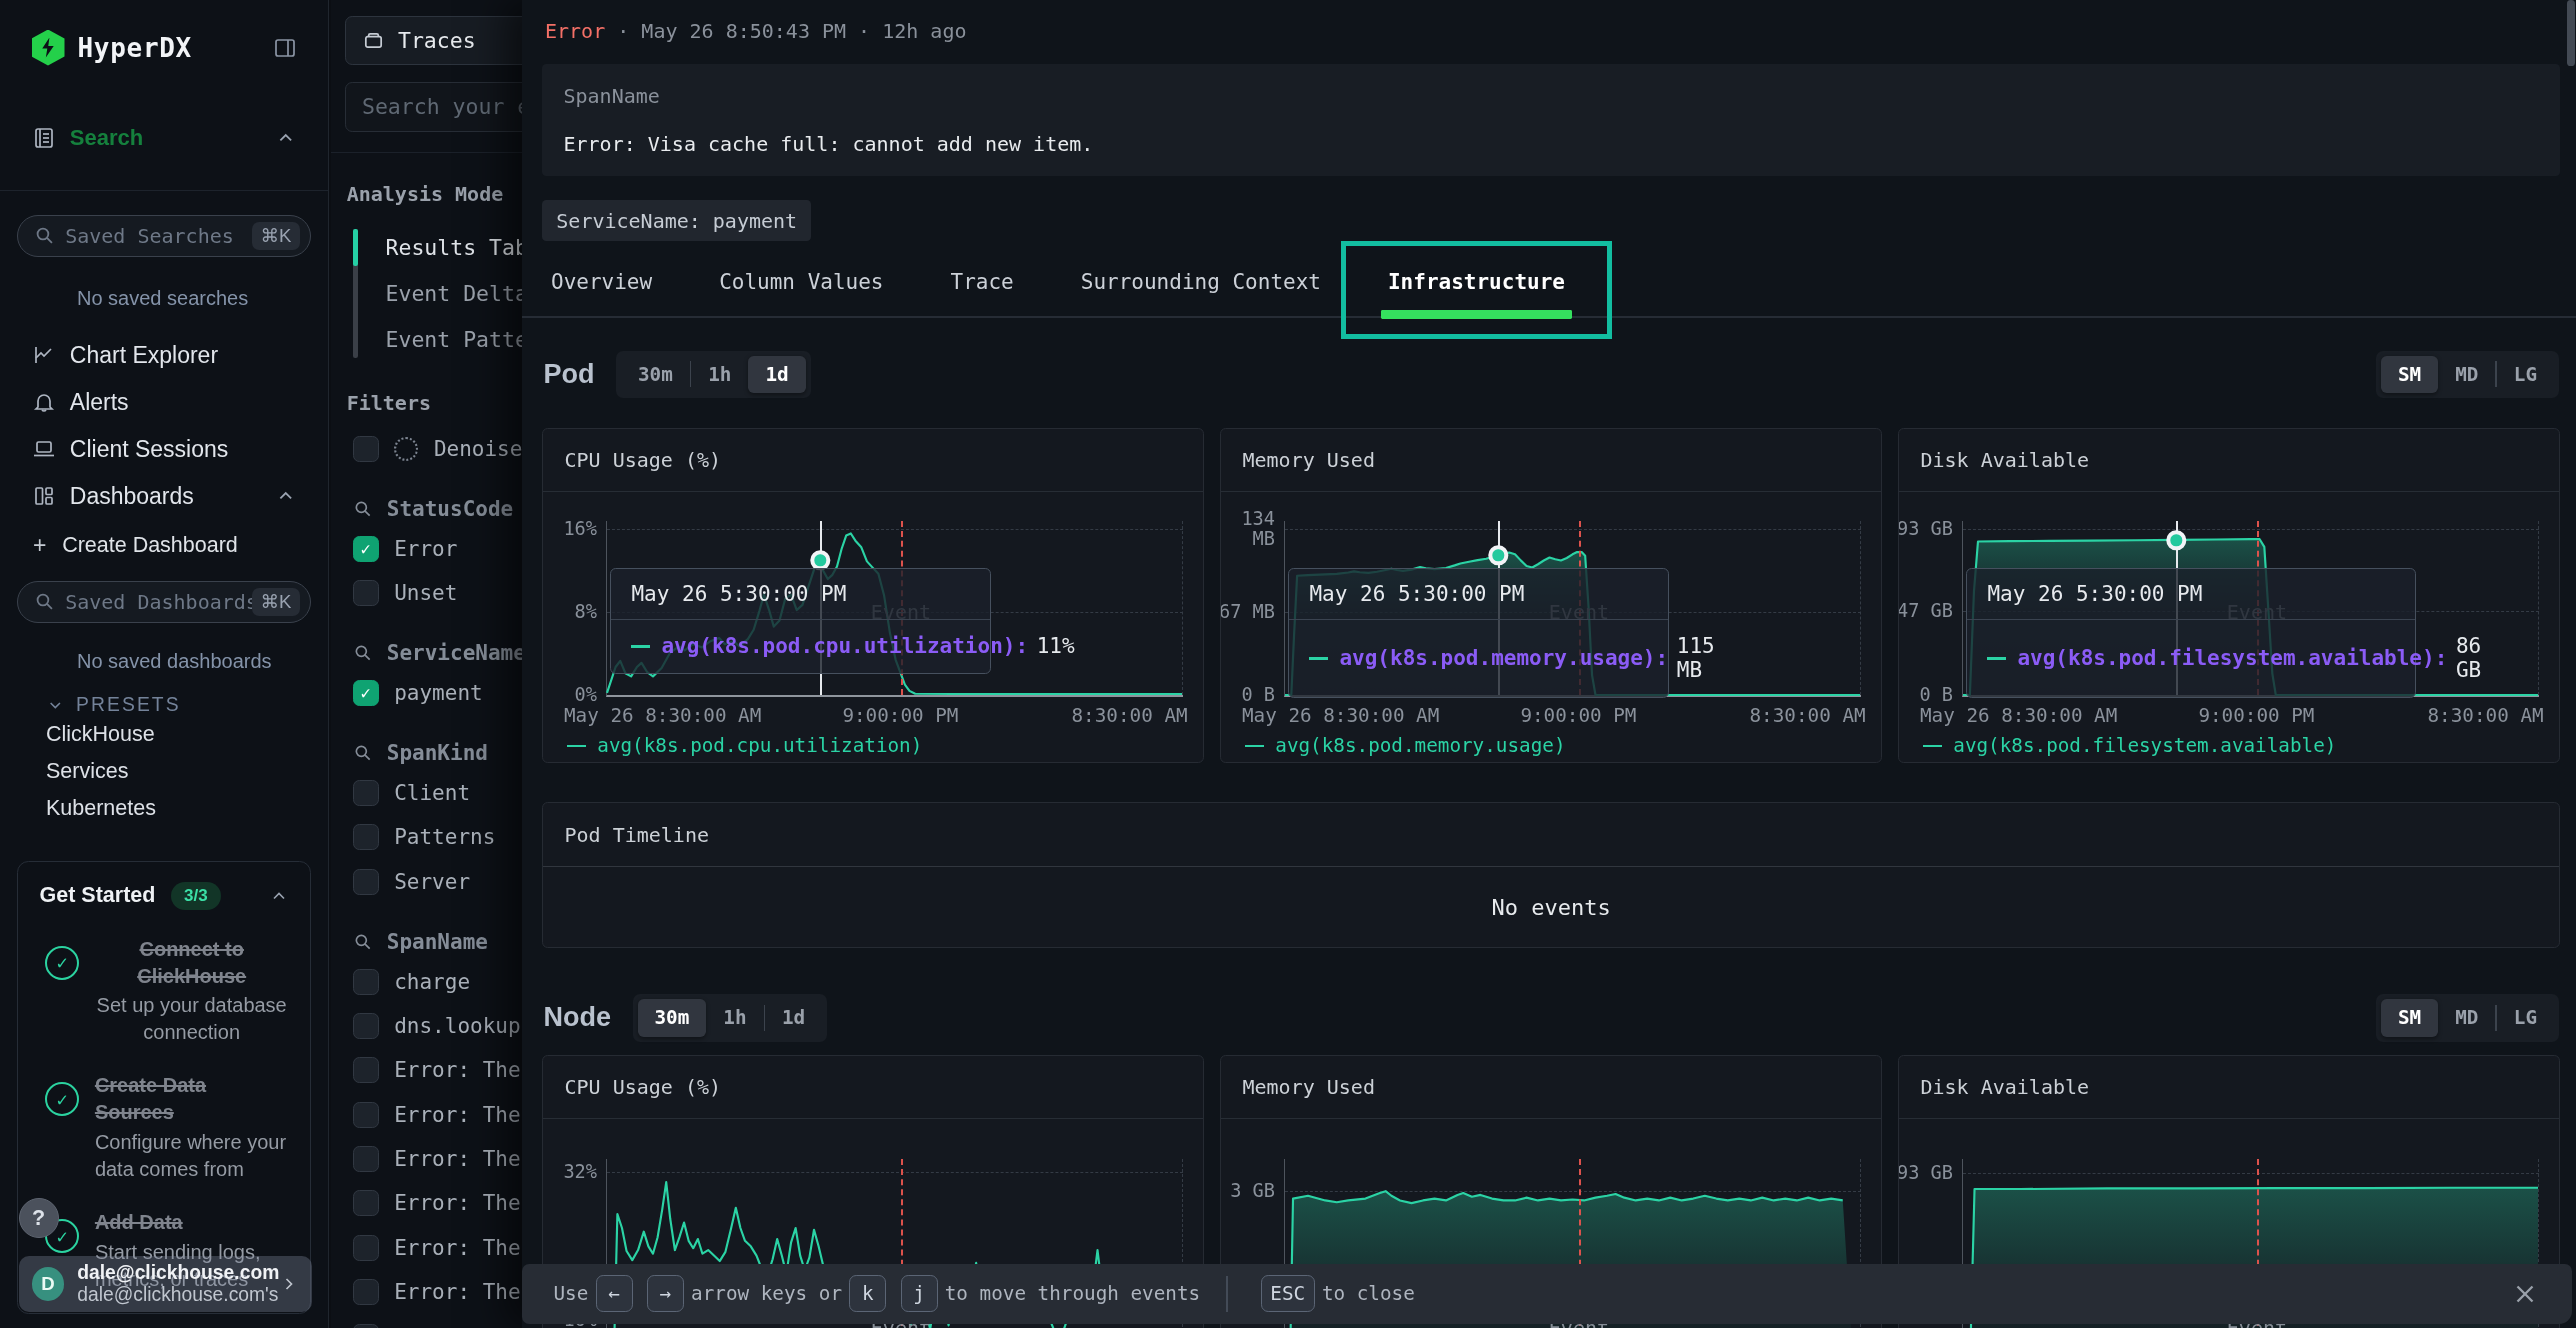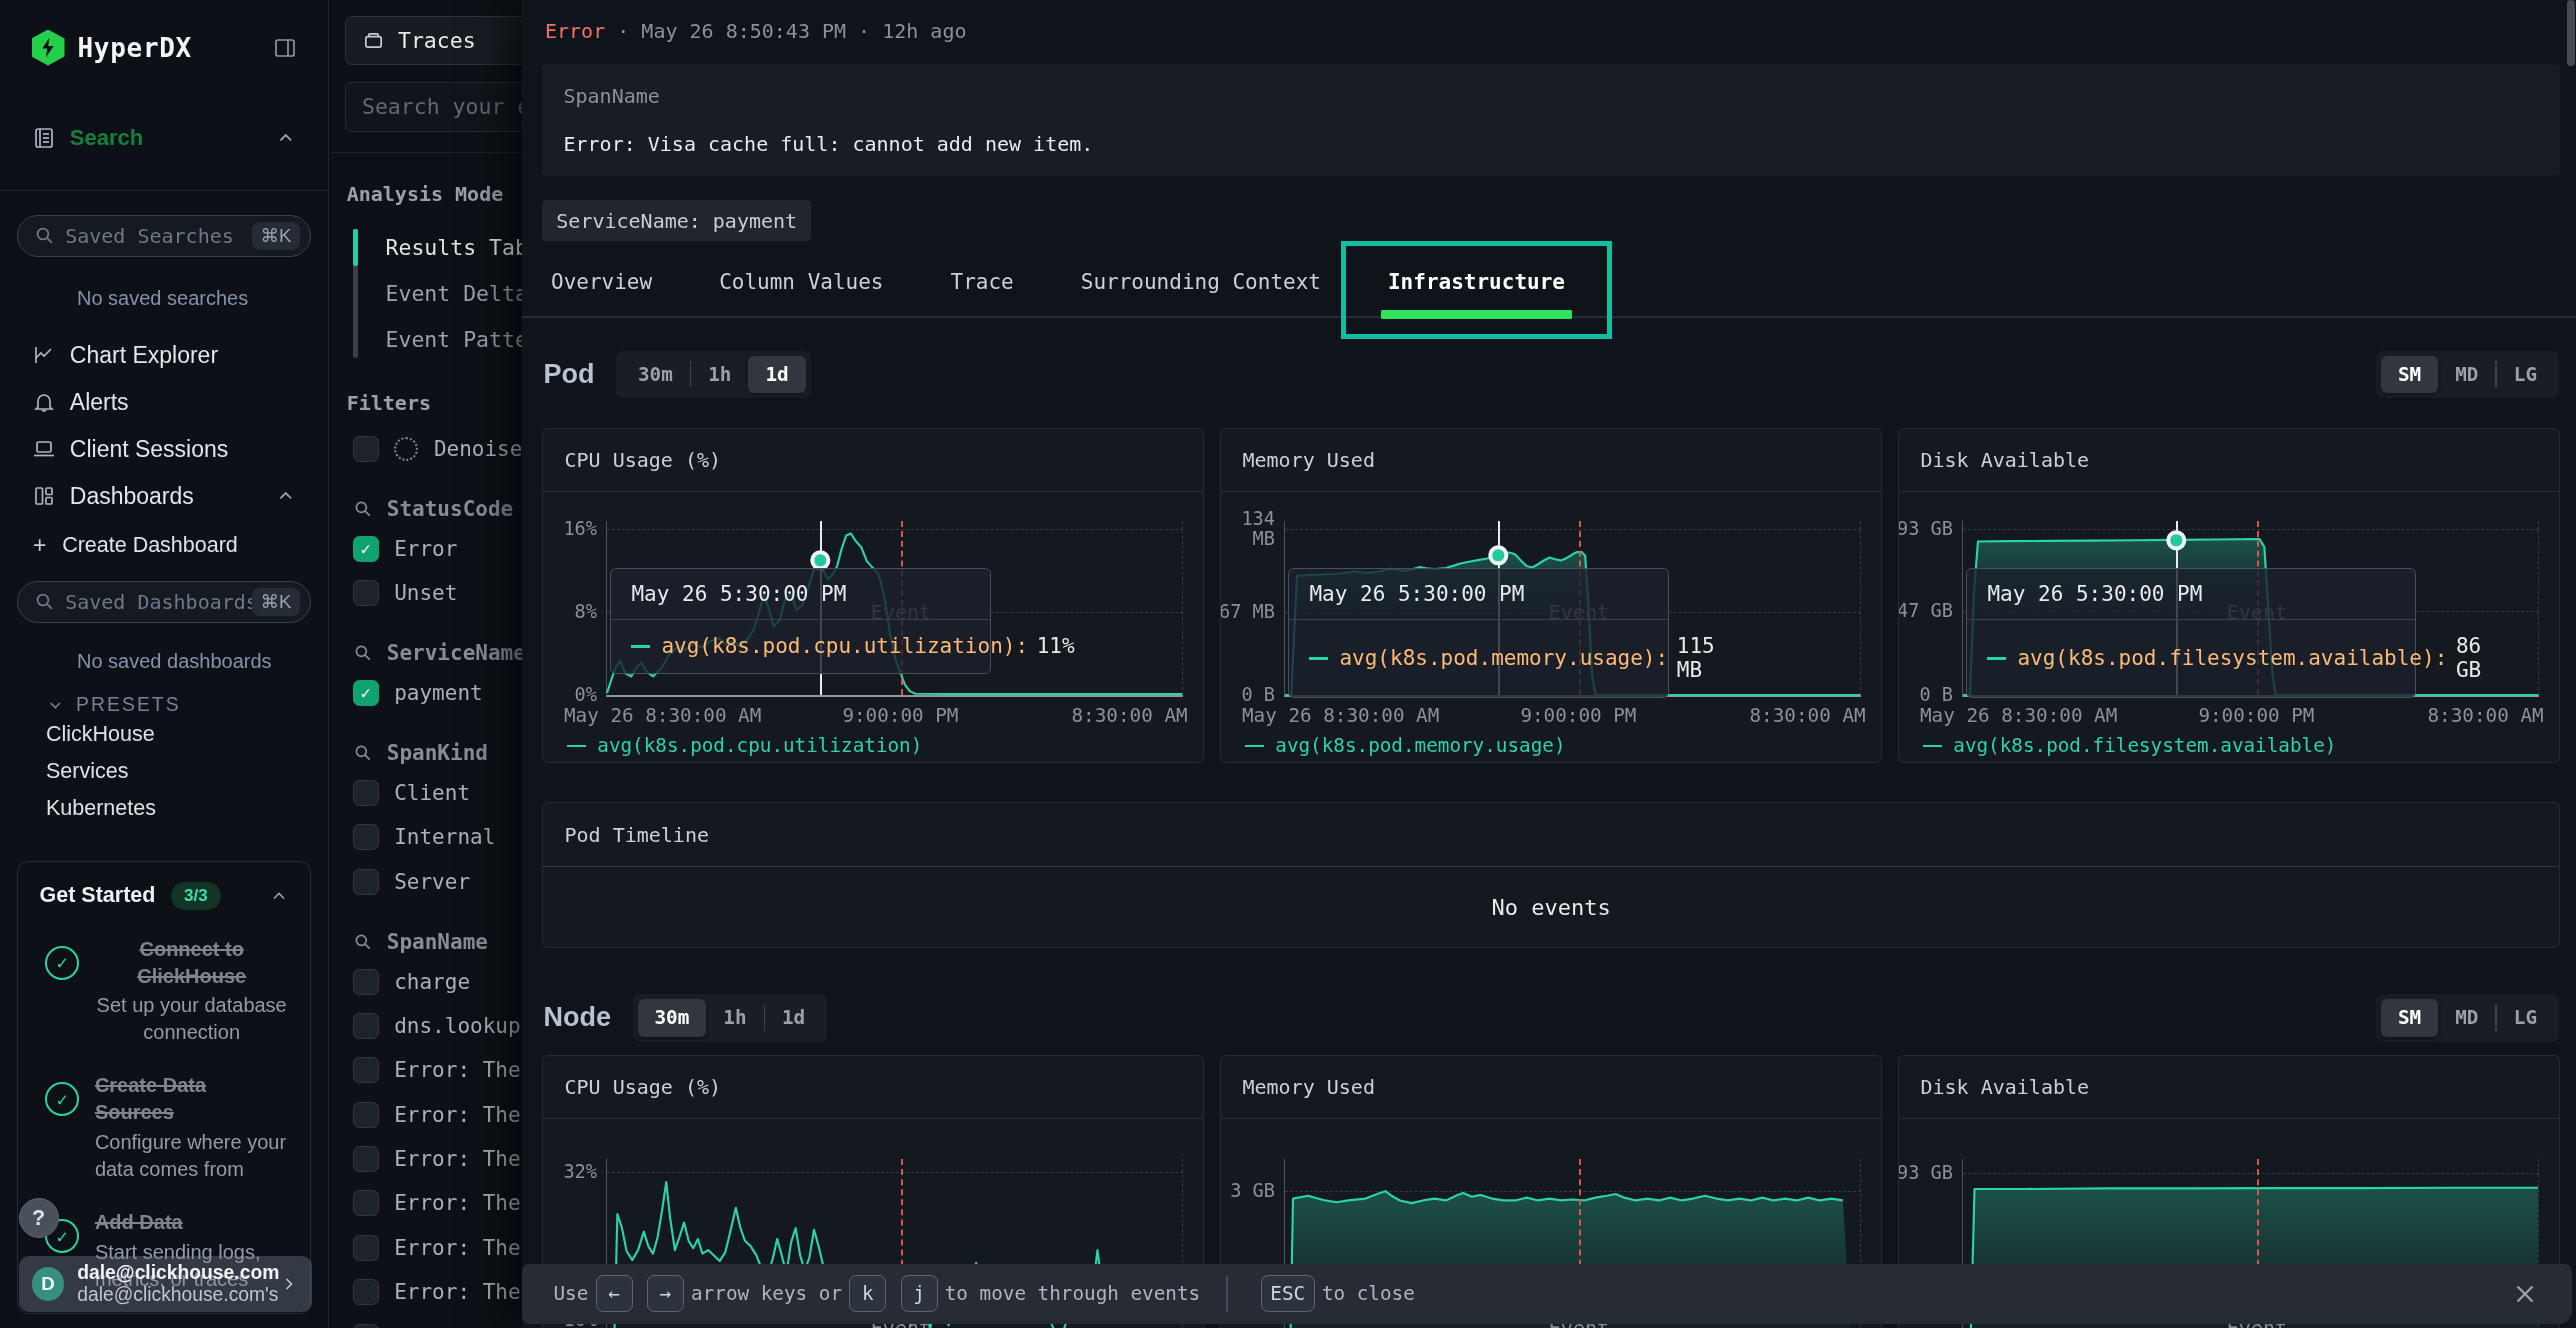--- a/index.html
+++ b/index.html
@@ -105,21 +105,21 @@
   .grid-right { position:absolute; top:0; bottom:0; right:0; border-left:1.4px dashed #343b45; }
   .ytick { position:absolute; right:calc(100% + 10px); transform:translateY(-50%); color:#8a919b; font-size:18.6px; text-align:right; line-height:1.1; white-space:pre; }
   .event-line { position:absolute; top:0; bottom:0; border-left:2.1px dashed #dd524c; }
   .event-label { position:absolute; transform:translate(-50%,-50%); color:#868d96; font-size:20px; z-index:1; }
   .cursor-line { position:absolute; top:0; bottom:0; width:1.4px; background:#e7eaee; z-index:2; }
   .marker { position:absolute; width:11.4px; height:11.4px; background:#23c99e; border:4.3px solid #f2f4f7; border-radius:50%; transform:translate(-50%,-50%); z-index:3; box-sizing:content-box; }
   .tip { position:absolute; background:rgba(26,32,42,0.8); border:1.4px solid #46505e; border-radius:5.7px; z-index:6; }
   .tip-head { padding:13px 20px; border-bottom:1.4px solid #3a4350; color:#e7eaee; font-size:21px; }
   .tip-row { padding:14.3px 20px; display:flex; align-items:center; font-size:21px; }
   .swatch { width:18.6px; height:2.9px; background:#2bd3a5; margin-right:11.4px; flex:0 0 auto; }
-  .tip-name { color:#fdba74; }
+  .tip-name { color:#8b5cf6;font-weight:bold; }
   .tip-val { color:#e7eaee; margin-left:8.6px; }
   .xlabels { position:relative; height:33px; margin-left:43px; }
   .xlab { position:absolute; top:7.2px; color:#8a919b; font-size:19.3px; white-space:nowrap; }
   .legend { display:flex; align-items:center; margin:4.3px 0 0 4.3px; color:#2bd3a5; font-size:19.3px; }
   .timeline-card { margin:39px 15.7px 0 20px; background:#14181f; border:1.4px solid #262b33; border-radius:5.7px; }
   .timeline-title { height:64px; display:flex; align-items:center; padding:0 21.5px; border-bottom:1.4px solid #31363e; color:#ccd1d7; font-size:20px; }
   .timeline-body { height:80px; display:flex; align-items:center; justify-content:center; color:#e8ebee; font-size:22px; }
   .drawer-footer { position:absolute; left:0; right:4.3px; bottom:4.3px; height:60px; background:#272c34; border-radius:7.2px 7.2px 13px 7.2px; display:flex; align-items:center; padding:0 31.5px; z-index:50; }
   .foot-text { color:#aeb5bf; font-size:19.3px; }
   .kbd { display:inline-flex; align-items:center; justify-content:center; min-width:37px; height:37px; padding:0 8.6px; border:1.4px solid #5b6575; border-radius:7.2px; background:#2d333d; color:#cfd6e0; font-size:19.3px; margin:0 7.2px; }
@@ -341,21 +341,21 @@
             <line x1="14.5" y1="14.5" x2="20" y2="20"></line>
           </svg>
           <span>SpanKind</span>
         </div>
         <div class="frow">
           <div class="cb"></div>
           <span class="flbl">Client</span>
         </div>
         <div class="frow">
           <div class="cb"></div>
-          <span class="flbl">Internal</span>
+          <span class="flbl">Patterns</span>
         </div>
         <div class="frow">
           <div class="cb"></div>
           <span class="flbl">Server</span>
         </div>
         <div class="fgroup-head">
           <svg class="icon" width="20" height="20" viewBox="0 0 24 24" fill="none" stroke="#858d98" stroke-width="2">
             <circle cx="10" cy="10" r="6"></circle>
             <line x1="14.5" y1="14.5" x2="20" y2="20"></line>
           </svg>

